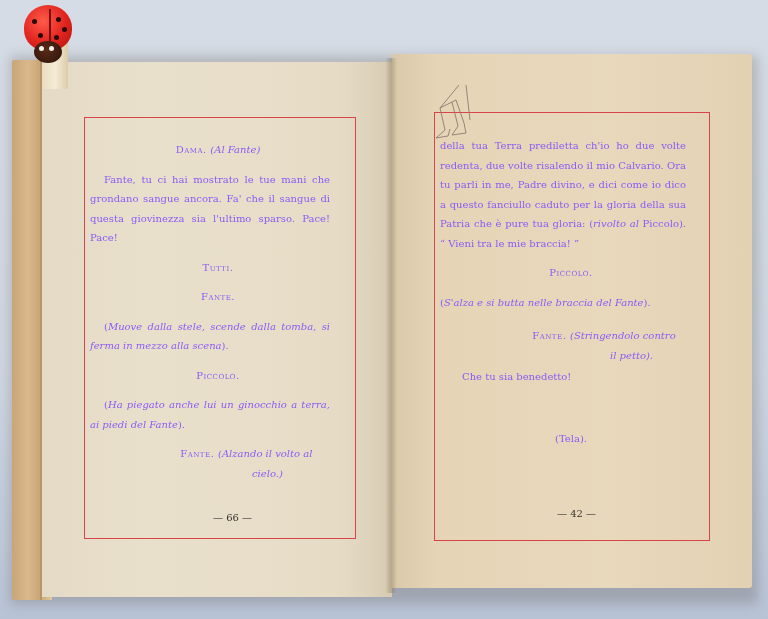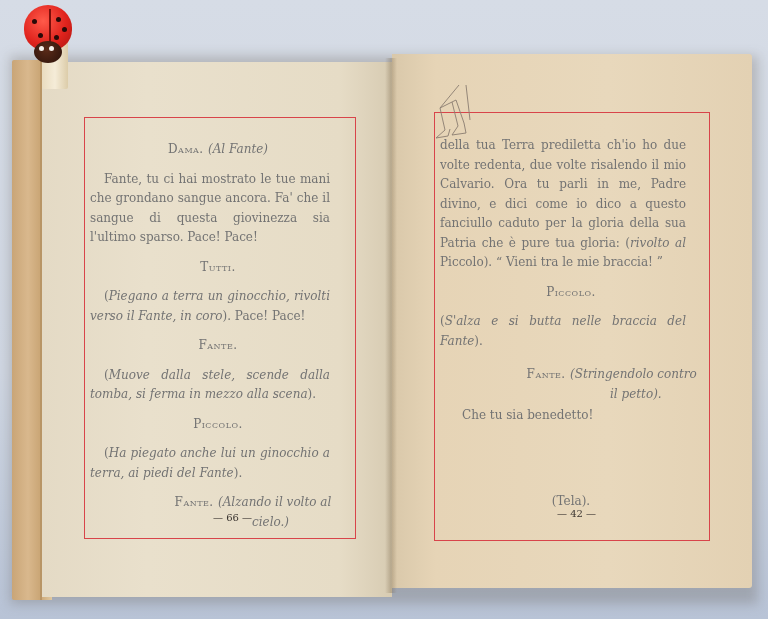--- a/index.html
+++ b/index.html
@@ -37,21 +37,21 @@
   .gutter {
     position: absolute; left: 385px; top: 58px; width: 12px; height: 535px;
     background: linear-gradient(90deg, rgba(120,100,70,0.0), rgba(120,100,70,0.35), rgba(120,100,70,0.0));
   }
   .frame {
     position: absolute; border: 1.5px solid #d8444a;
   }
   .frame-left { left: 84px; top: 117px; width: 270px; height: 420px; }
   .frame-right { left: 434px; top: 112px; width: 274px; height: 427px; }
 
-  .text { position: absolute; color: #737373; font-size: 12px; line-height: 19.5px; }
+  .text { position: absolute; color: #8b5cf6; font-size: 10px; line-height: 19.5px; }
   .text-left { left: 90px; top: 140px; width: 256px; }
   .text-right { left: 440px; top: 136px; width: 262px; }
 
   .speaker { text-align: center; font-variant: small-caps; letter-spacing: 0.5px; margin: 0 0 10px 0; }
   .para { text-align: justify; margin: 0 16px 10px 0; text-indent: 14px; }
   .para.no-indent { text-indent: 0; }
   .stage { font-style: italic; }
   .cue {
     display: flex; justify-content: flex-end; margin: 0 0 2px 0;
   }
@@ -100,21 +100,20 @@
 <div class="frame frame-right"></div>
 
 <div class="text text-left">
   <p class="speaker">
     <span>Dama.</span>
     <span class="stage" style="font-variant: normal; letter-spacing:0">(Al Fante)</span>
   </p>
   <p class="para">Fante, tu ci hai mostrato le tue mani che grondano sangue ancora. Fa' che il sangue di questa giovinezza sia l'ultimo sparso. Pace! Pace!</p>
 
   <p class="speaker">Tutti.</p>
-  <p class="para">(<span class="stage">Piegano a terra un ginocchio, rivolti verso il Fante, in coro</span><span>). Pace! Pace!</span></p>
 
   <p class="speaker">Fante.</p>
   <p class="para">(<span class="stage">Muove dalla stele, scende dalla tomba, si ferma in mezzo alla scena</span><span>).</span></p>
 
   <p class="speaker">Piccolo.</p>
   <p class="para">(<span class="stage">Ha piegato anche lui un ginocchio a terra, ai piedi del Fante</span><span>).</span></p>
 
   <div class="cue">
     <span class="name">Fante. </span>
     <span class="dir stage">
@@ -133,21 +132,21 @@
 
   <div class="cue" style="margin-top:14px">
     <span class="name">Fante. </span>
     <span class="dir stage" style="width:132px">
       <span>(Stringendolo contro</span><br>
       <span style="padding-left:40px">il petto).</span>
     </span>
   </div>
   <p class="para" style="text-indent:22px">Che tu sia benedetto!</p>
 
-  <p class="center" style="margin-top:66px">(Tela).</p>
+  <p class="center" style="margin-top:42px">(Tela).</p>
 </div>
 <div class="pagenum pagenum-right">— 42 —</div>
 
 <svg class="sketch" viewBox="0 0 60 65">
   <g fill="none" stroke="#8a7d70" stroke-width="0.9">
     <path d="M45 5 L26 28 L31 50 L22 58 L34 56 L36 49"></path>
     <path d="M38 22 L44 46 L38 55 L52 53 L50 43 L42 20"></path>
     <path d="M26 28 L42 20"></path>
     <path d="M52 5 L56 40"></path>
   </g>

